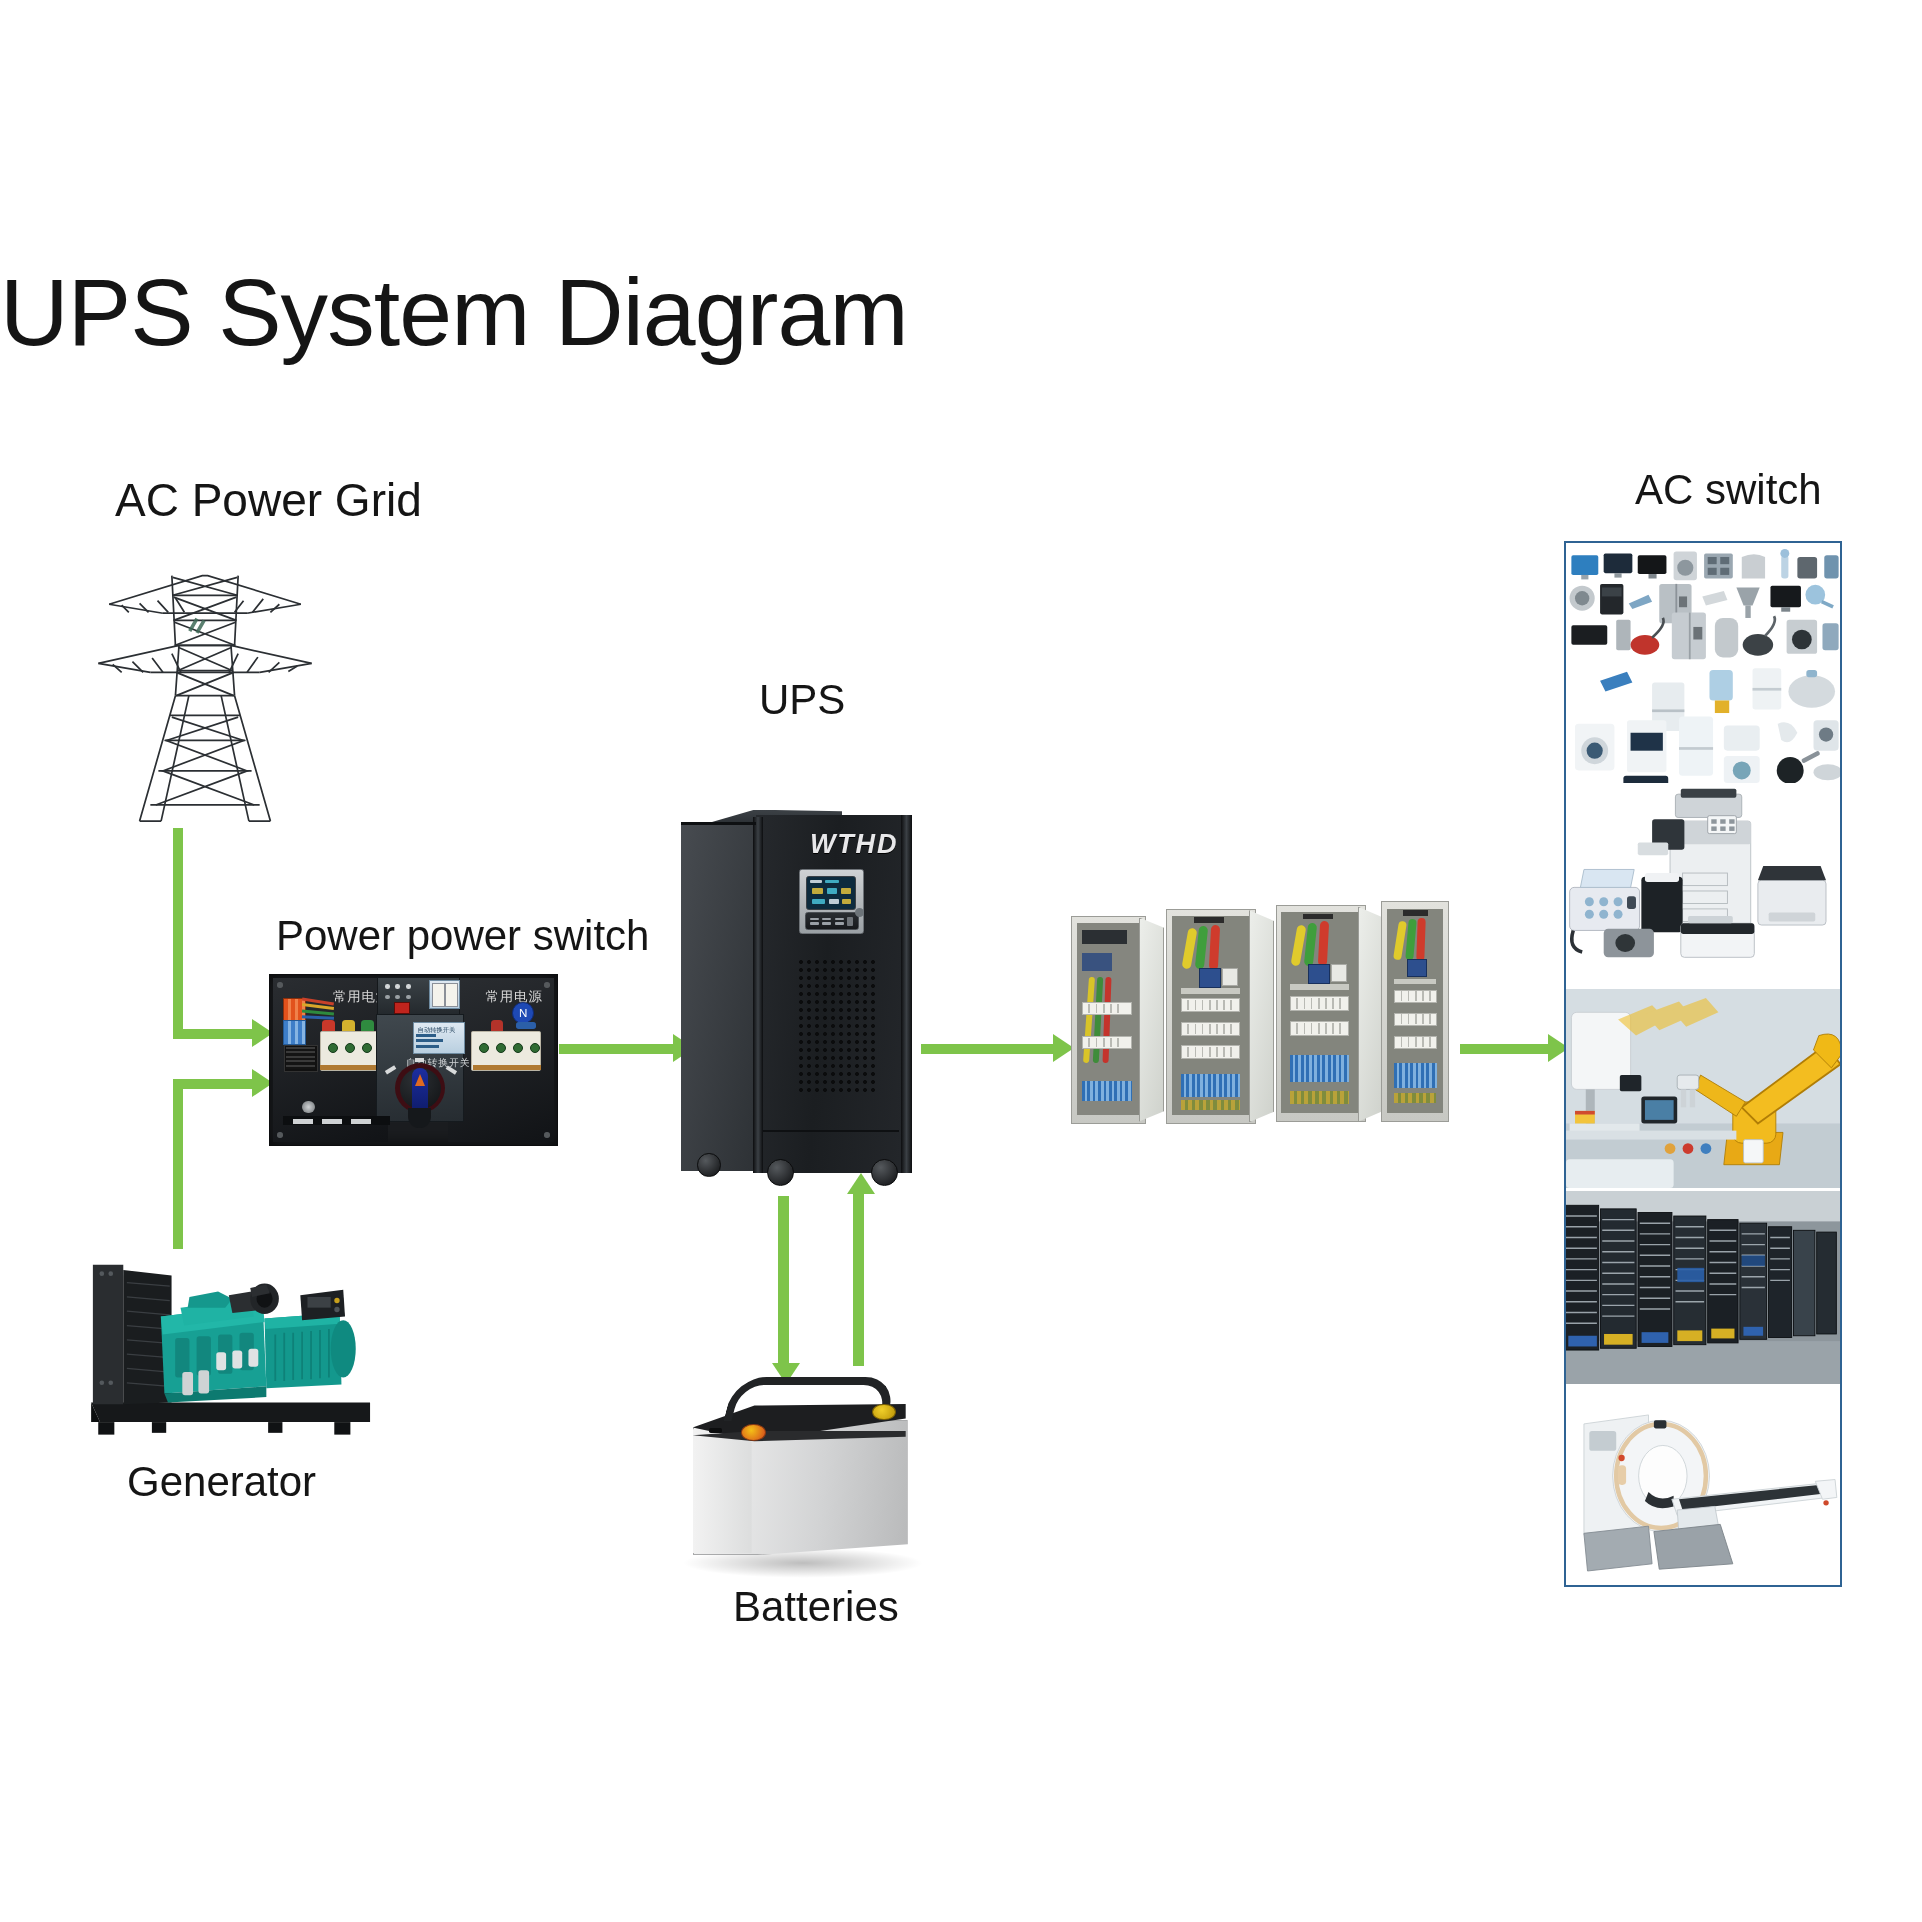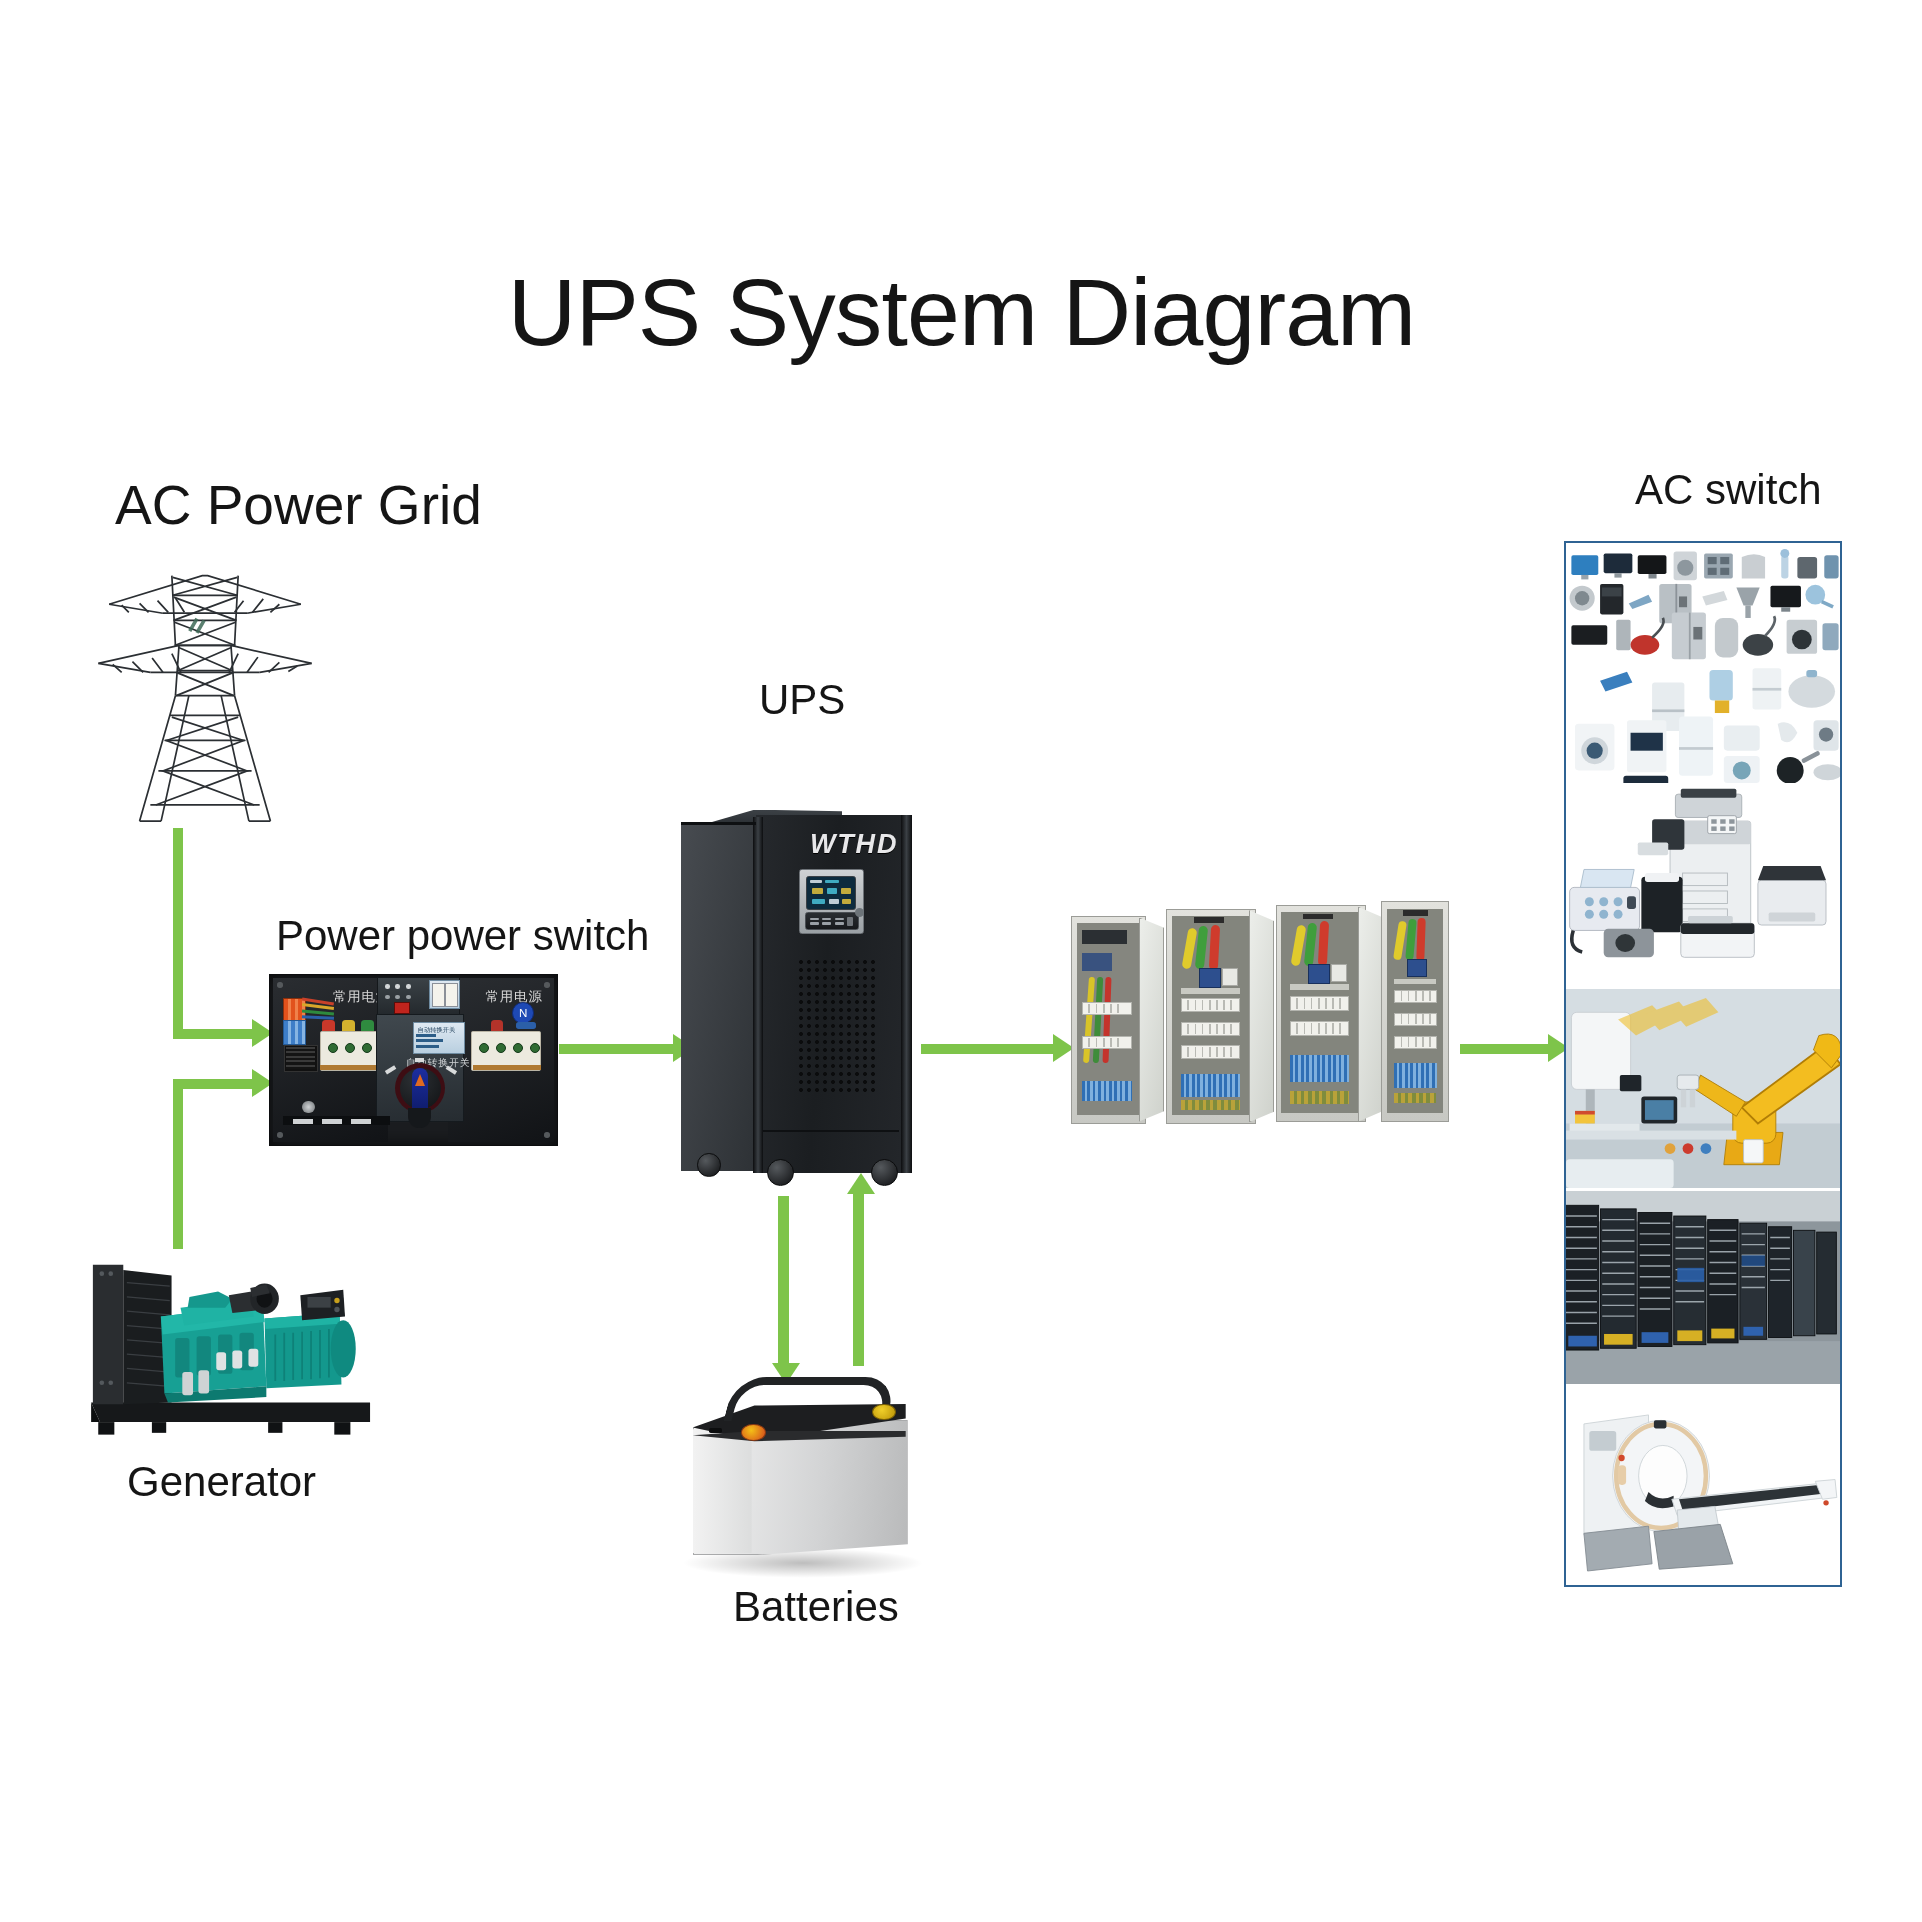--- a/index.html
+++ b/index.html
@@ -1,21 +1,21 @@
 <!DOCTYPE html>
 <html style="font-size:14.3px"><head>
 <meta charset="utf-8">
 <title>UPS System Diagram</title>
 <style>
   html,body{margin:0;padding:0;background:#ffffff;}
   body{width:1923px;height:1923px;position:relative;overflow:hidden;
        font-family:"Liberation Sans","DejaVu Sans",sans-serif;color:#111;}
   .stage{position:absolute;inset:0;}
   .lbl{position:absolute;white-space:nowrap;color:#151515;}
-  #title{left:0;right:0;top:290;text-align:center;font-size:95px;font-weight:400;letter-spacing:-0.9px;}
+  #title{left:0;right:0;top:290;font-size:95px;font-weight:400;letter-spacing:-0.9px;}
   #title{top:258px;}
 
   
   .arrow-h,.arrow-v{position:absolute;background:#7ec44a;}
   .arrow-h{height:9.9px;}
   .arrow-v{width:9.9px;}
   .ahead{position:absolute;width:0;height:0;}
   .ahead.right{border-top:14.3px solid transparent;border-bottom:14.3px solid transparent;border-left:21.5px solid #7ec44a;}
   .ahead.up{border-left:14.3px solid transparent;border-right:14.3px solid transparent;border-bottom:21.5px solid #7ec44a;}
   .ahead.down{border-left:14.3px solid transparent;border-right:14.3px solid transparent;border-top:21.5px solid #7ec44a;}
@@ -100,21 +100,21 @@
   .ct-bg{background:#ffffff;}
   .office-bg{background:#ffffff;}
 </style>
 </head>
 <body>
 
 <div class="stage">
 
   <div class="lbl" id="title">UPS System Diagram</div>
 
-  <div class="lbl" style="left:115px;top:473px;font-size:55px;">AC Power Grid</div>
+  <div class="lbl" style="left:115px;top:473px;font-size:46px;">AC Power Grid</div>
 
   <div class="lbl" style="left:127px;top:1458px;font-size:42px;">Generator</div>
 
   <div class="lbl" style="left:276px;top:912px;font-size:42px;">Power power switch</div>
 
   <div class="lbl" style="left:759px;top:676px;font-size:42px;">UPS</div>
 
 
   <div class="lbl" style="left:733px;top:1583px;font-size:42px;">Batteries</div>
 

